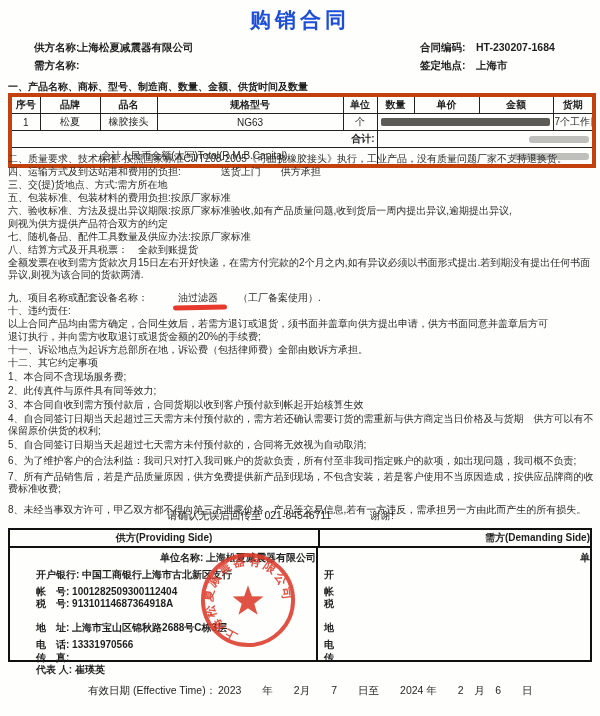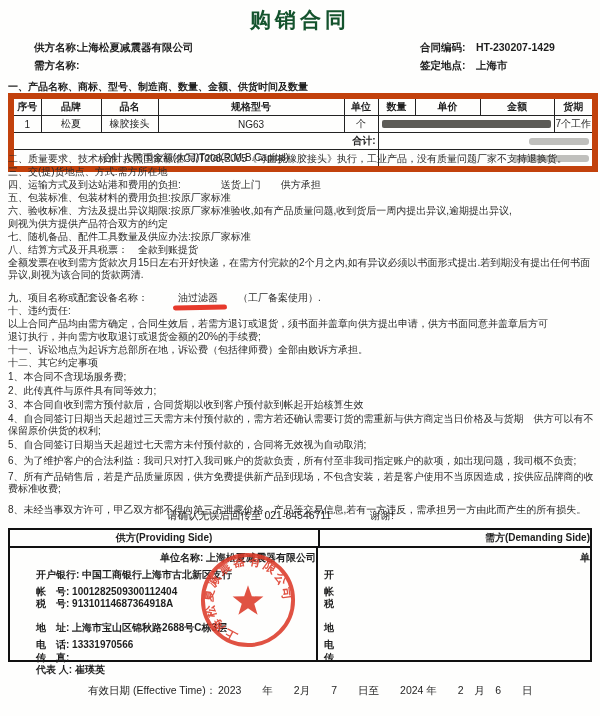--- a/index.html
+++ b/index.html
@@ -3,36 +3,36 @@
 <meta charset="utf-8">
 <style>
   html,body{margin:0;padding:0;background:#e9e9e9;}
   .page{
     position:relative;width:600px;height:716px;background:#fefefd;
     font-family:"Liberation Sans","DejaVu Sans",sans-serif;
     color:#1f1f1f;overflow:hidden;margin:0 auto;
   }
   
   .title{position:absolute;top:6px;left:0;width:100%;text-align:center;
-    font-size:21px;font-weight:700;letter-spacing:4px;color:#14532d;}
+    font-size:21px;font-weight:700;letter-spacing:4px;color:#1d4ed8;}
   
   .hdr{position:absolute;top:41px;left:10px;width:582px;font-size:10.5px;font-weight:700;}
   .hdr-row{position:relative;height:18px;}
   .hdr .lbl{position:absolute;left:0;margin-left:24px;}
   .hdr .val{position:absolute;left:68px;}
   .hdr .rlbl{position:absolute;left:410px;}
   .hdr .rval{position:absolute;left:466px;}
   
   .sec1{position:absolute;top:80px;left:8px;font-size:10px;font-weight:700;color:#222;}
   
   table.prod{position:absolute;top:93px;left:8px;width:584px;border-collapse:collapse;
     font-size:10px;table-layout:fixed;}
   table.prod th,table.prod td{border:1px solid #222;text-align:center;padding:1px 1px;
     overflow:hidden;white-space:nowrap;}
-  table.prod{border:6px solid #c2410c;}
+  table.prod{border:4px solid #c2410c;}
   table.prod th{font-weight:700;height:14px;}
   table.prod td{height:12px;}
   .redact-dark{height:8px;background:#45443f;border-radius:2px;margin:2px 2px;opacity:.88;}
   .smudge{height:7px;background:#8a8a86;border-radius:3px;opacity:.55;margin:2px 2px 2px auto;}
   .smudge.w60{width:60px;}
   .smudge.w76{width:76px;}
   .total-lbl{text-align:right !important;font-weight:700;padding-right:2px !important;}
   
   .clauses{position:absolute;top:153px;left:8px;width:588px;font-size:10px;
     line-height:12px;color:#2a2a2a;}
@@ -71,21 +71,21 @@
 
 <div class="page">
 
   <div class="title">购销合同</div>
 
   <div class="hdr">
     <div class="hdr-row">
       <span class="lbl">供方名称:</span>
       <span class="val">上海松夏减震器有限公司</span>
       <span class="rlbl">合同编码:</span>
-      <span class="rval">HT-230207-1429</span>
+      <span class="rval">HT-230207-1684</span>
     </div>
     <div class="hdr-row">
       <span class="lbl">需方名称:</span>
       <span class="val"></span>
       <span class="rlbl">签定地点:</span>
       <span class="rval">上海市</span>
     </div>
   </div>
 
   <div class="sec1">一、产品名称、商标、型号、制造商、数量、金额、供货时间及数量</div>
@@ -135,22 +135,22 @@
       <td colspan="5">合计人民币金额(大写)Total(R.M.B.Capital)</td>
       <td colspan="4">
             <div class="smudge w76"></div>
           </td>
     </tr>
   </tbody>
     </table>
 
   <div class="clauses">
     <div class="clause">二、质量要求、技术标准: 按照国家标准CJ/T208-2005《可曲挠橡胶接头》执行，工业产品，没有质量问题厂家不支持退换货。</div>
+    <div class="clause">四、运输方式及到达站港和费用的负担:　　　　送货上门　　供方承担</div>
     <div class="clause">三、交(提)货地点、方式:需方所在地</div>
-    <div class="clause">四、运输方式及到达站港和费用的负担:　　　　送货上门　　供方承担</div>
     <div class="clause">五、包装标准、包装材料的费用负担:按原厂家标准</div>
     <div class="clause">六、验收标准、方法及提出异议期限:按原厂家标准验收,如有产品质量问题,收到货后一周内提出异议,逾期提出异议,</div>
     <div class="clause">则视为供方提供产品符合双方的约定</div>
     <div class="clause">七、随机备品、配件工具数量及供应办法:按原厂家标准</div>
     <div class="clause">八、结算方式及开具税票：　全款到账提货</div>
     <div class="clause">全额发票在收到需方货款次月15日左右开好快递，在需方付完款的2个月之内,如有异议必须以书面形式提出.若到期没有提出任何书面异议,则视为该合同的货款两清.</div>
     <div class="clause mt11"><span>九、项目名称或配套设备名称：　　　</span><span class="hl">油过滤器</span><span>　　（工厂备案使用）.</span></div>
     <div class="clause">十、违约责任:</div>
     <div class="clause">以上合同产品均由需方确定，合同生效后，若需方退订或退货，须书面并盖章向供方提出申请，供方书面同意并盖章后方可</div>
     <div class="clause">退订执行，并向需方收取退订或退货金额的20%的手续费;</div>

